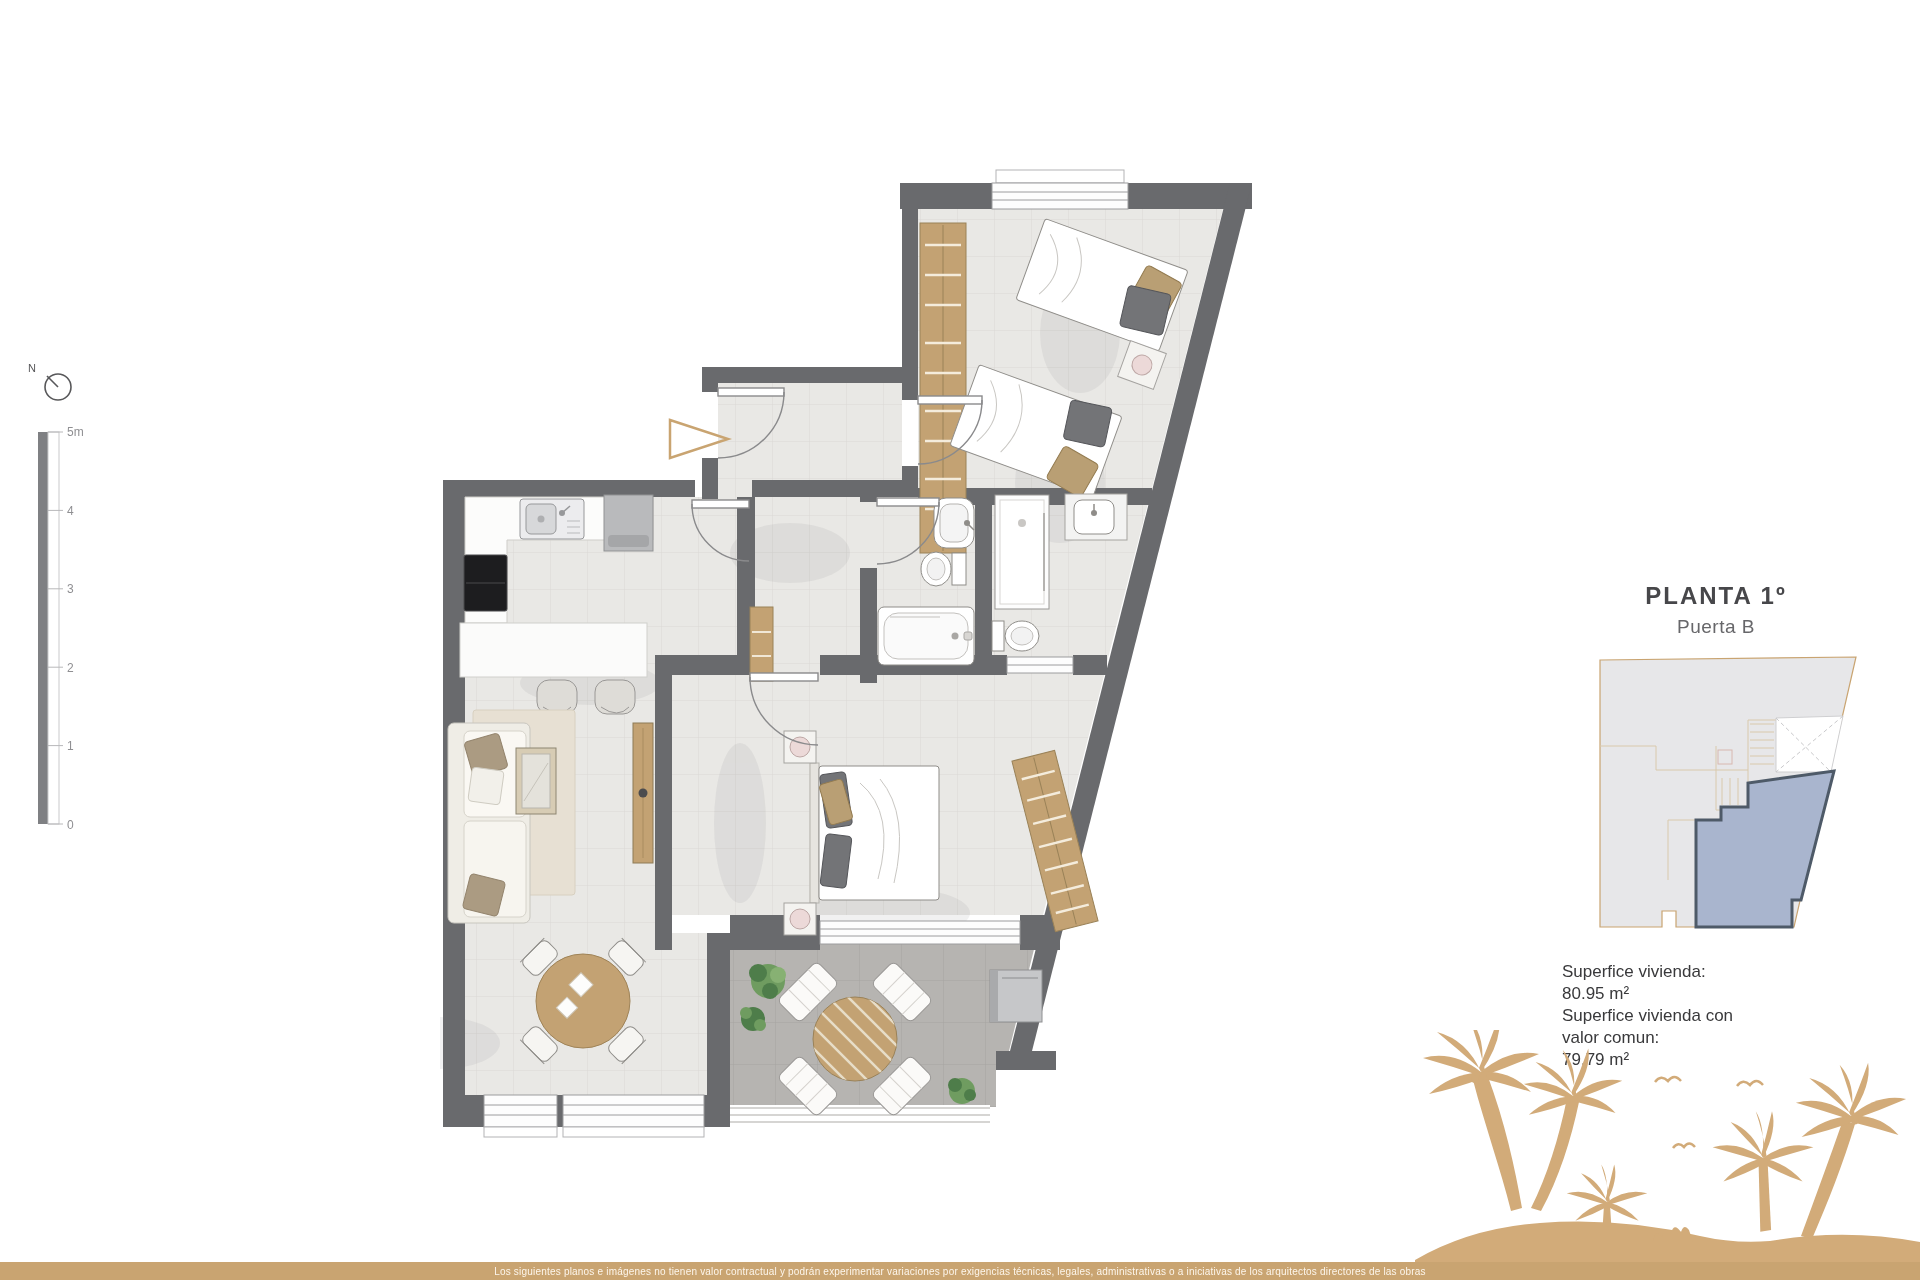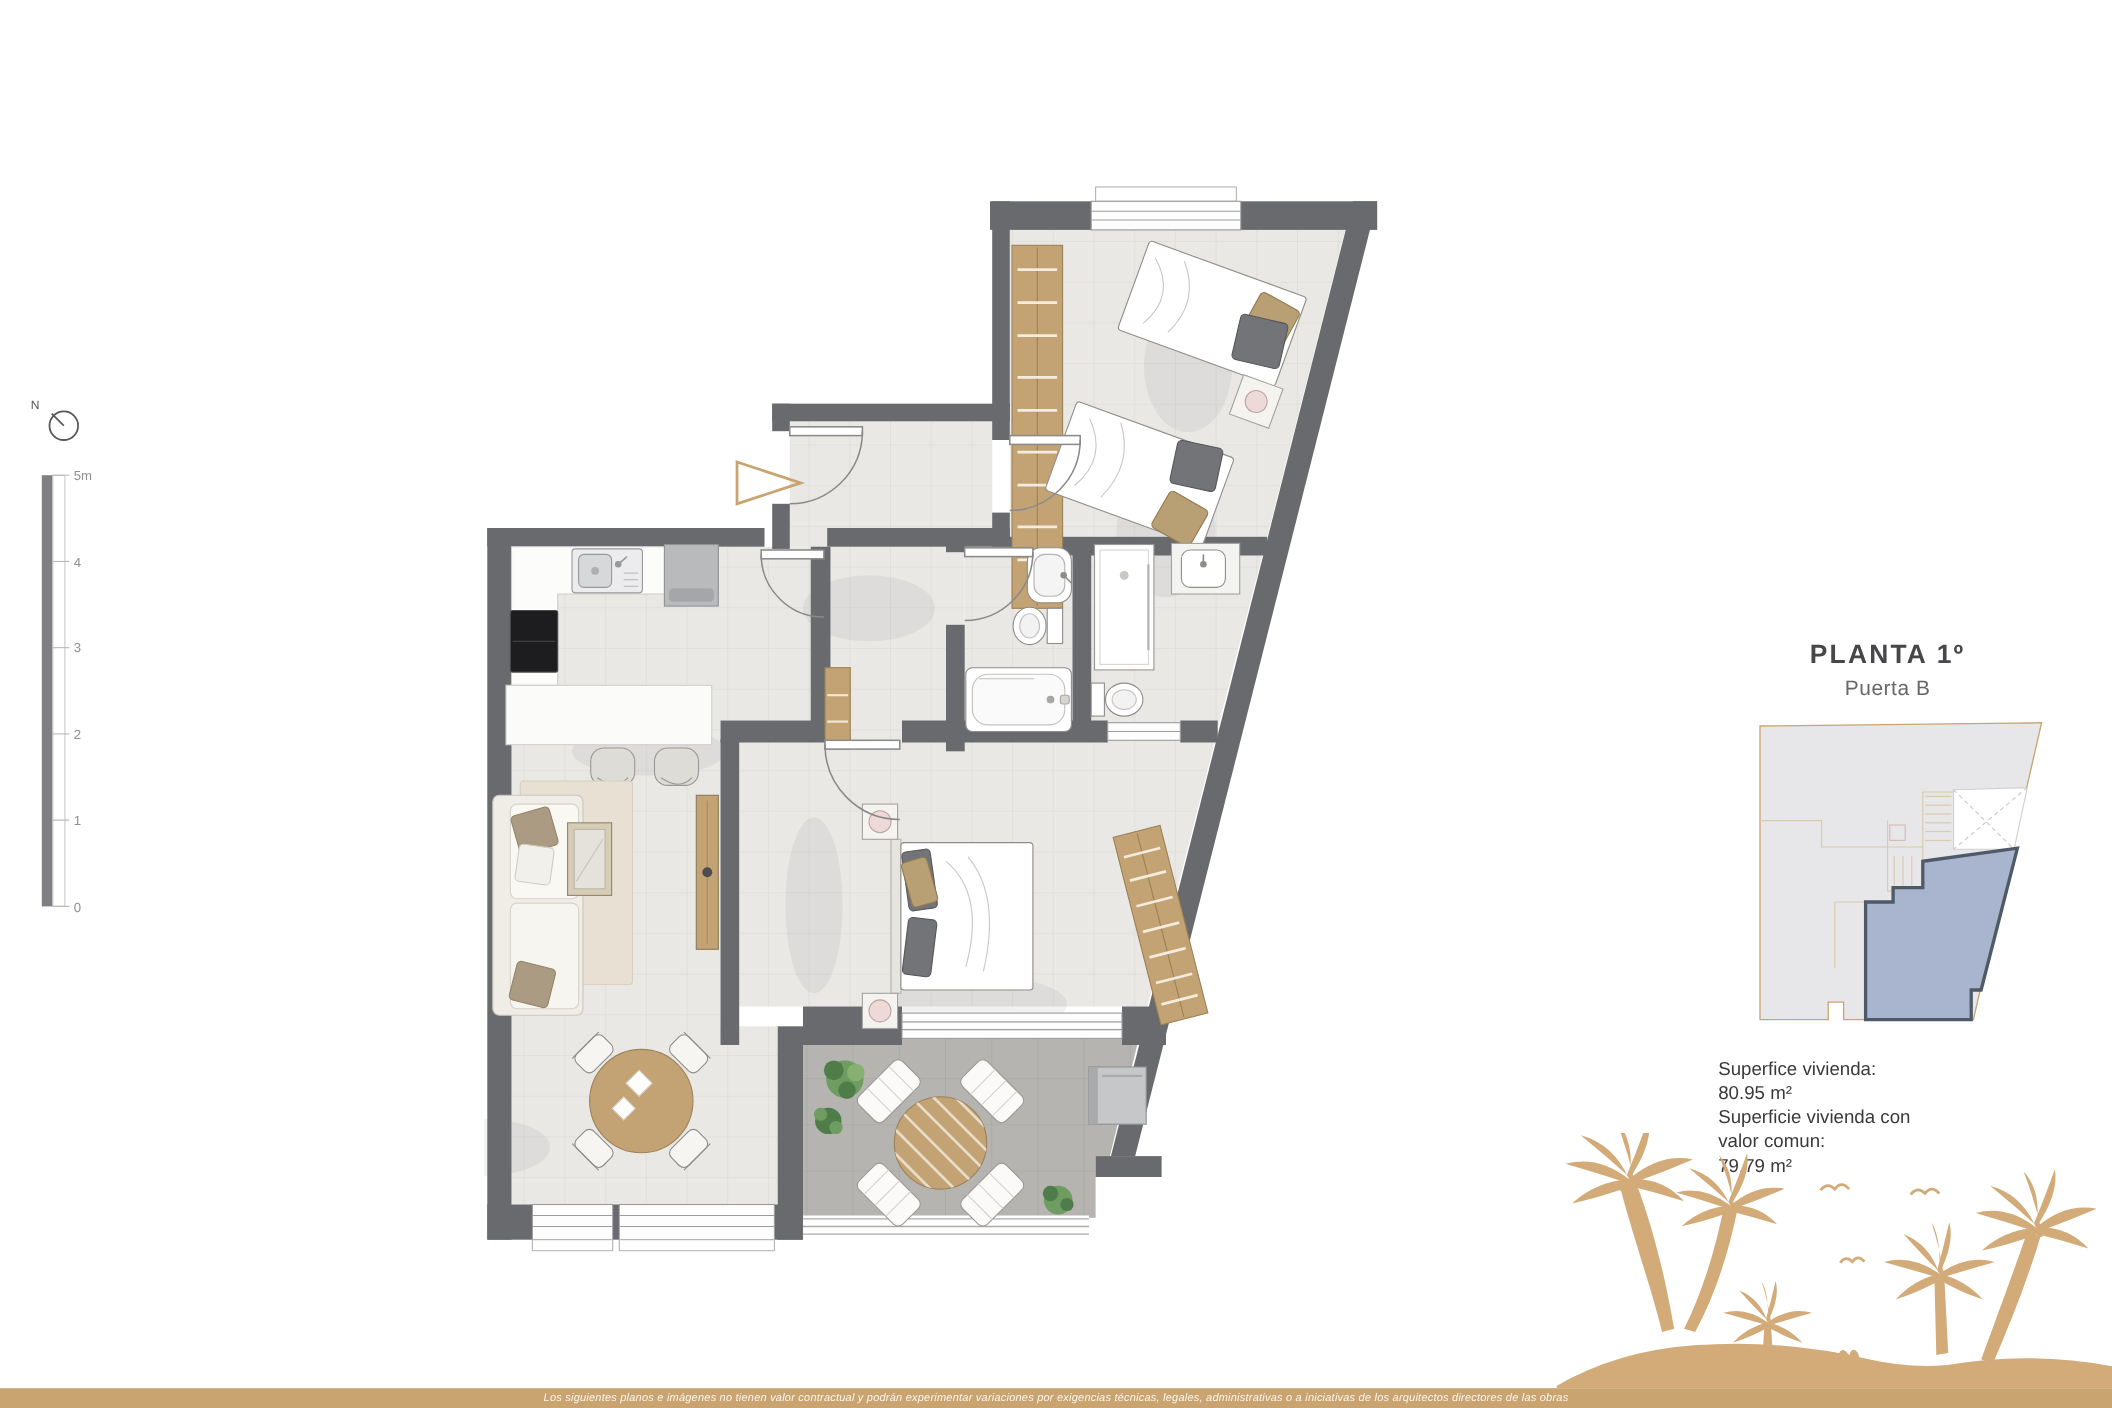--- a/index.html
+++ b/index.html
@@ -9,21 +9,21 @@
   
   .plan-header{left:1596px;top:582px;width:240px;text-align:center;}
   .plan-header h1{margin:0;font-size:24px;font-weight:bold;letter-spacing:2px;color:#47474a;}
   .plan-header h2{margin:6px 0 4px 0;font-size:19px;font-weight:normal;letter-spacing:.5px;color:#67676a;}
   
   .areas{left:1562px;top:961px;width:302px;font-size:17px;line-height:22px;color:#39393b;}
   .areas .row{display:flex;justify-content:space-between;flex-direction:column;}
   .areas .val{white-space:nowrap;}
   
   .footer-bar{left:0;top:1262px;width:1920px;height:18px;}
-  .footer-bar .txt{width:100%;text-align:center;font-size:10px;line-height:19px;color:#fdf6ec;letter-spacing:.2px;font-style:italic;}
+  .footer-bar .txt{width:100%;text-align:center;font-size:10px;line-height:19px;color:#fdf6ec;letter-spacing:.2px;}
   svg text{font-family:"Liberation Sans",sans-serif;}
 </style>
 </head>
 <body>
 
 <div class="canvas">
 
   <svg class="abs" style="left:22px;top:358px" width="64" height="52" viewBox="0 0 64 52">
     <text x="6" y="14" font-size="11" fill="#58585a">N</text>
     <circle cx="36" cy="29" r="13" fill="none" stroke="#58585a" stroke-width="1.6"></circle>
@@ -451,21 +451,21 @@
     <rect x="120" y="100" width="14" height="14" fill="none" stroke="#d8b8b0"></rect>
     <path d="M98,170 L123,170 L123,157 L150,157 L150,133 L236,121 L203,250 L194,250 L194,277 L98,277 Z" fill="#a9b5ce" stroke="#4e5a68" stroke-width="3" stroke-linejoin="miter"></path>
   </svg>
 
   <div class="abs areas">
     <div class="row">
       <span>Superfice vivienda:</span>
       <span class="val">80.95 m²</span>
     </div>
     <div class="row">
-      <span>Superficie vivienda con</span>
+      <span>Superfice vivienda con</span>
       <span class="val"></span>
     </div>
     <div class="row">
       <span>valor comun:</span>
       <span class="val">79.79 m²</span>
     </div>
   </div>
 
   <svg class="abs" style="left:1415px;top:1030px" width="505" height="232" viewBox="0 0 505 232">
     <g fill="#d2ab79">

